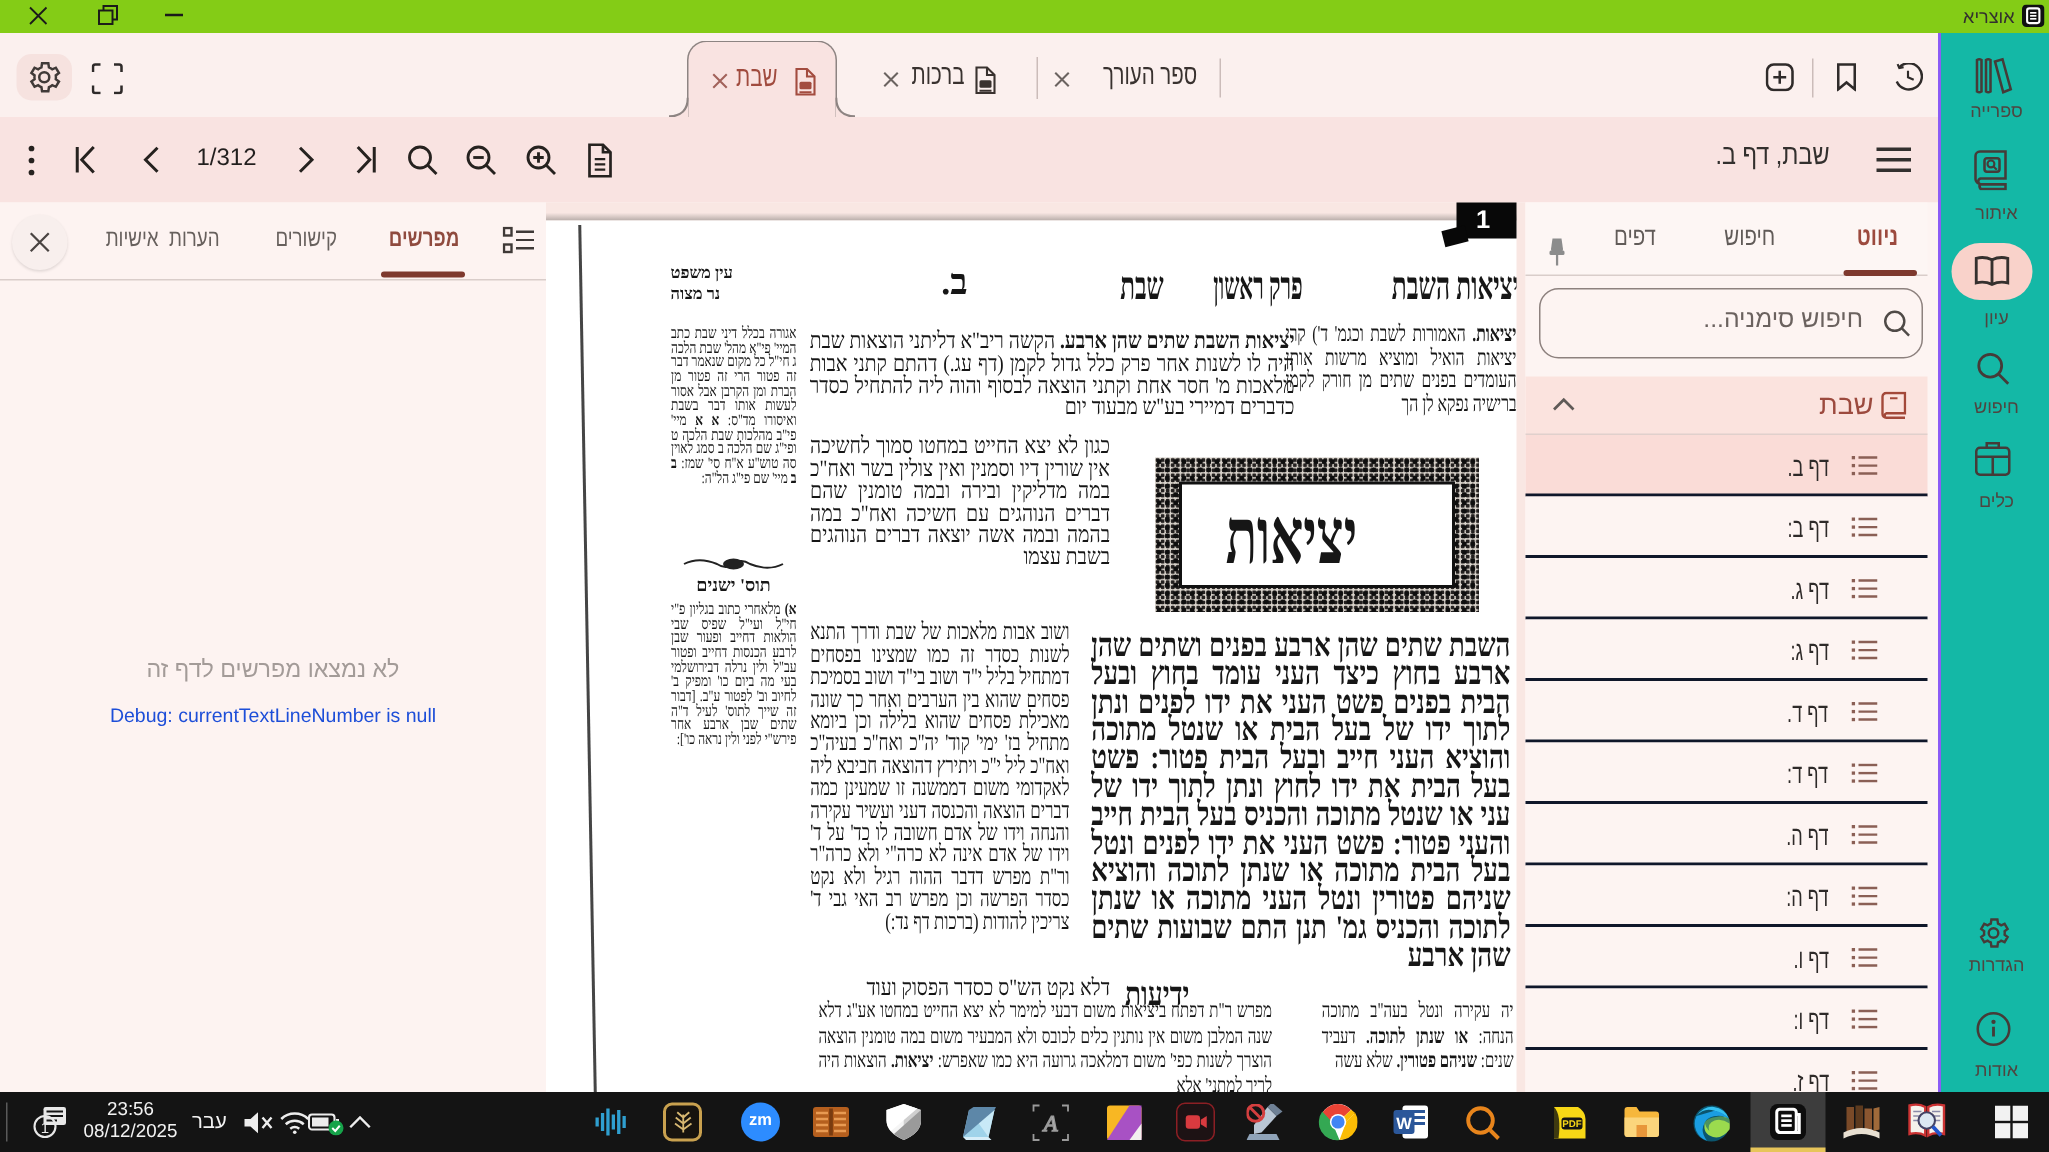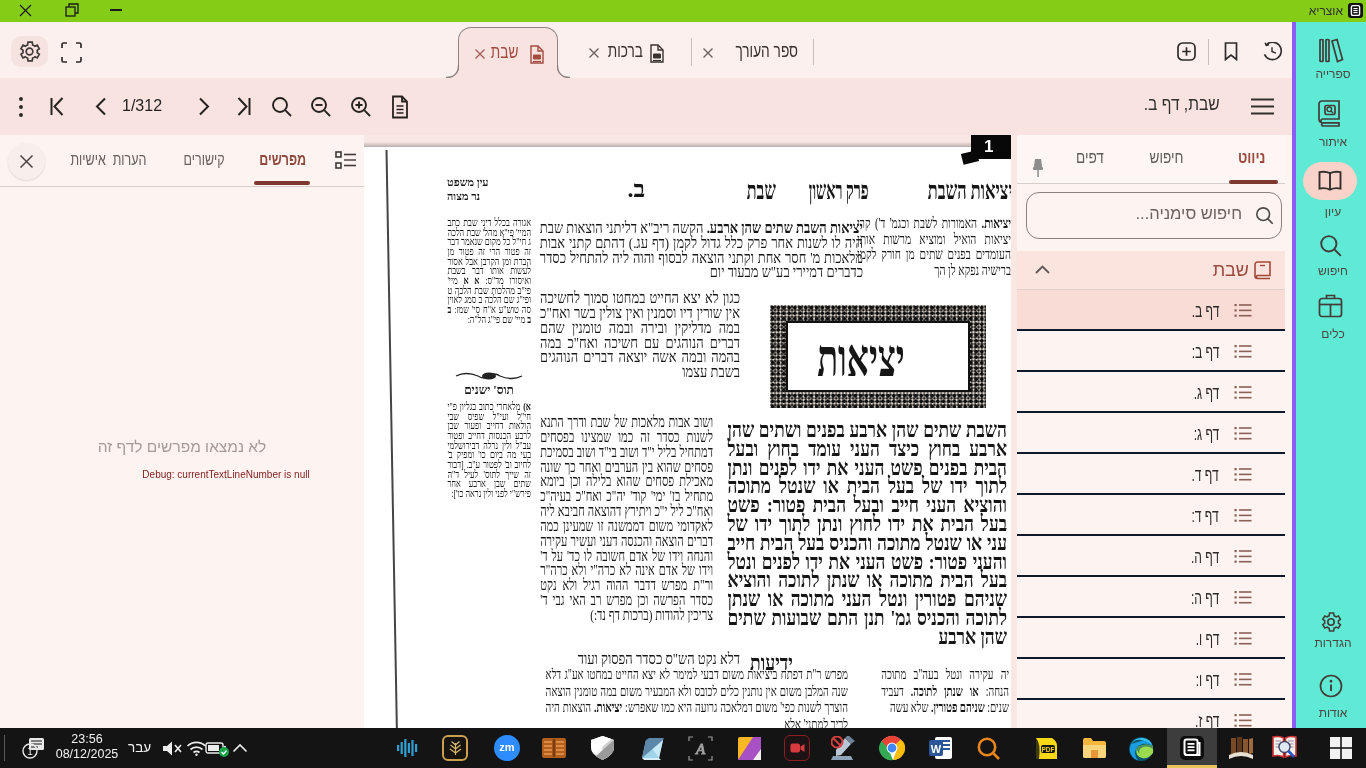--- a/index.html
+++ b/index.html
@@ -15,21 +15,21 @@
 
   .tab { position:absolute; top:5px; height:51px; display:flex; align-items:center; flex-direction:row; }
   #activetab { left:458px; width:100px; background:#f9e3e1; border:1.6px solid #8d8482; border-bottom:none; border-radius:13px 13px 0 0; }
 
   
   #leftpanel { left:0; top:135px; width:364px; height:633px; background:#fdf3f1; }
   #lp-head { position:absolute; left:0; top:0; width:100%; height:52px; border-bottom:1px solid #d9cdca; }
   #viewer { left:364px; top:135px; width:653px; height:633px; background:#f9e7e3; }
   #page { position:absolute; left:0px; top:12px; width:647px; height:621px; background:#ffffff; }
   #navpanel { left:1017px; top:135px; width:268px; height:633px; background:#fdf4f2; }
-  #sidebar { left:1292px; top:22px; width:74px; height:746px; background:#5eead4; border-left:4px solid #8b5cf6; }
+  #sidebar { left:1292px; top:22px; width:74px; height:746px; background:#14b8a6; border-left:2px solid #8b5cf6; }
 
   
   #taskbar { left:0; top:728px; width:1366px; height:40px; background:#141414; z-index:50; }
 
   .heb { direction:rtl; }
   .scan { font-family:"Liberation Serif", serif; color:#161616; direction:rtl; text-align:justify; }
   .sblabel { left:0; width:74px; text-align:center; font-size:12px; color:#4f4540; }
   .navrow { position:relative; width:268px; height:41px; border-bottom:2px solid #0f172a; background:#fdf4f2; }
   .navrow.sel { background:#fadcd7; }
   .navrow .txt { position:absolute; right:66px; top:11px; font-size:18px; color:#2e2a29; direction:rtl; transform:scaleX(0.67); transform-origin:right top; }
@@ -147,21 +147,21 @@
       <circle cx="4" cy="11" r="1.9"></circle>
       <circle cx="4" cy="19" r="1.9"></circle>
     </svg>
   <svg class="abs" style="left:48px;top:18px" width="21" height="21" viewBox="0 0 21 21" fill="none" stroke="#26221f" stroke-width="2">
       <path d="M14.5 2 L6.5 10.5 L14.5 19"></path>
       <path d="M3.5 2 V19"></path>
     </svg>
   <svg class="abs" style="left:92px;top:19px" width="18" height="19" viewBox="0 0 18 19" fill="none" stroke="#26221f" stroke-width="2">
       <path d="M13 1.5 L5 9.5 L13 17.5"></path>
     </svg>
-  <div class="abs" style="left:122px;top:96px;width:58px;font-size:16px;color:#221f1e;top:19px;">1/312</div>
+  <div class="abs" style="left:122px;top:96px;width:58px;text-align:center;font-size:16px;color:#221f1e;top:19px;">1/312</div>
   <svg class="abs" style="left:195px;top:19px" width="18" height="19" viewBox="0 0 18 19" fill="none" stroke="#26221f" stroke-width="2">
       <path d="M5 1.5 L13 9.5 L5 17.5"></path>
     </svg>
   <svg class="abs" style="left:232px;top:18px" width="21" height="21" viewBox="0 0 21 21" fill="none" stroke="#26221f" stroke-width="2">
       <path d="M6.5 2 L14.5 10.5 L6.5 19"></path>
       <path d="M17.5 2 V19"></path>
     </svg>
   <svg class="abs" style="left:271px;top:18px" width="22" height="22" viewBox="0 0 22 22" fill="none" stroke="#26221f" stroke-width="1.9">
       <circle cx="9" cy="9" r="7"></circle>
       <path d="M14.2 14.2 L20 20"></path>
@@ -199,21 +199,21 @@
     <div class="abs heb" style="right:218px;top:16px;font-size:16px;color:#67605d;white-space:nowrap;transform:scaleX(0.78);transform-origin:right;">הערות&nbsp;&nbsp;אישיות</div>
     <svg class="abs" style="left:335px;top:16px" width="22" height="20" viewBox="0 0 22 20" fill="none" stroke="#3f3937" stroke-width="1.6">
         <rect x="1" y="1" width="5" height="5"></rect>
         <path d="M9 3.5 H21"></path>
         <rect x="1" y="12" width="5" height="5"></rect>
         <path d="M9 14.5 H21"></path>
         <path d="M9 9 H21" stroke-width="1.4"></path>
       </svg>
   </div>
   <div class="abs heb" style="left:0;top:303px;width:364px;text-align:center;font-size:15.5px;color:#a39b98;">לא נמצאו מפרשים לדף זה</div>
-  <div class="abs" style="left:0;top:334px;width:364px;text-align:center;font-size:10px;color:#7f1d1d;margin-left:44px;">Debug: currentTextLineNumber is null</div>
+  <div class="abs" style="left:0;top:334px;width:364px;text-align:center;font-size:13px;color:#1d4ed8;">Debug: currentTextLineNumber is null</div>
 </div>
 <div class="abs" id="viewer">
   <div class="abs" style="left:0;top:7px;width:647px;height:5px;background:linear-gradient(#f7e5e2,#b9aeaa);"></div>
   <div id="page">
     <svg class="abs" style="left:18px;top:0px" width="20" height="621" viewBox="0 0 20 621" fill="none">
         <path d="M4.5 3 L15.5 618" stroke="#242424" stroke-width="2" opacity="0.85"></path>
       </svg>
 
     <div class="scan abs" style="right:-2px;top:29px;font-size:26px;font-weight:bold;white-space:nowrap;transform:scaleX(0.63);transform-origin:right;">יציאות השבת</div>
     <div class="scan abs" style="right:143px;top:29px;font-size:26px;font-weight:bold;white-space:nowrap;transform:scaleX(0.55);transform-origin:right;">פרק ראשון</div>

